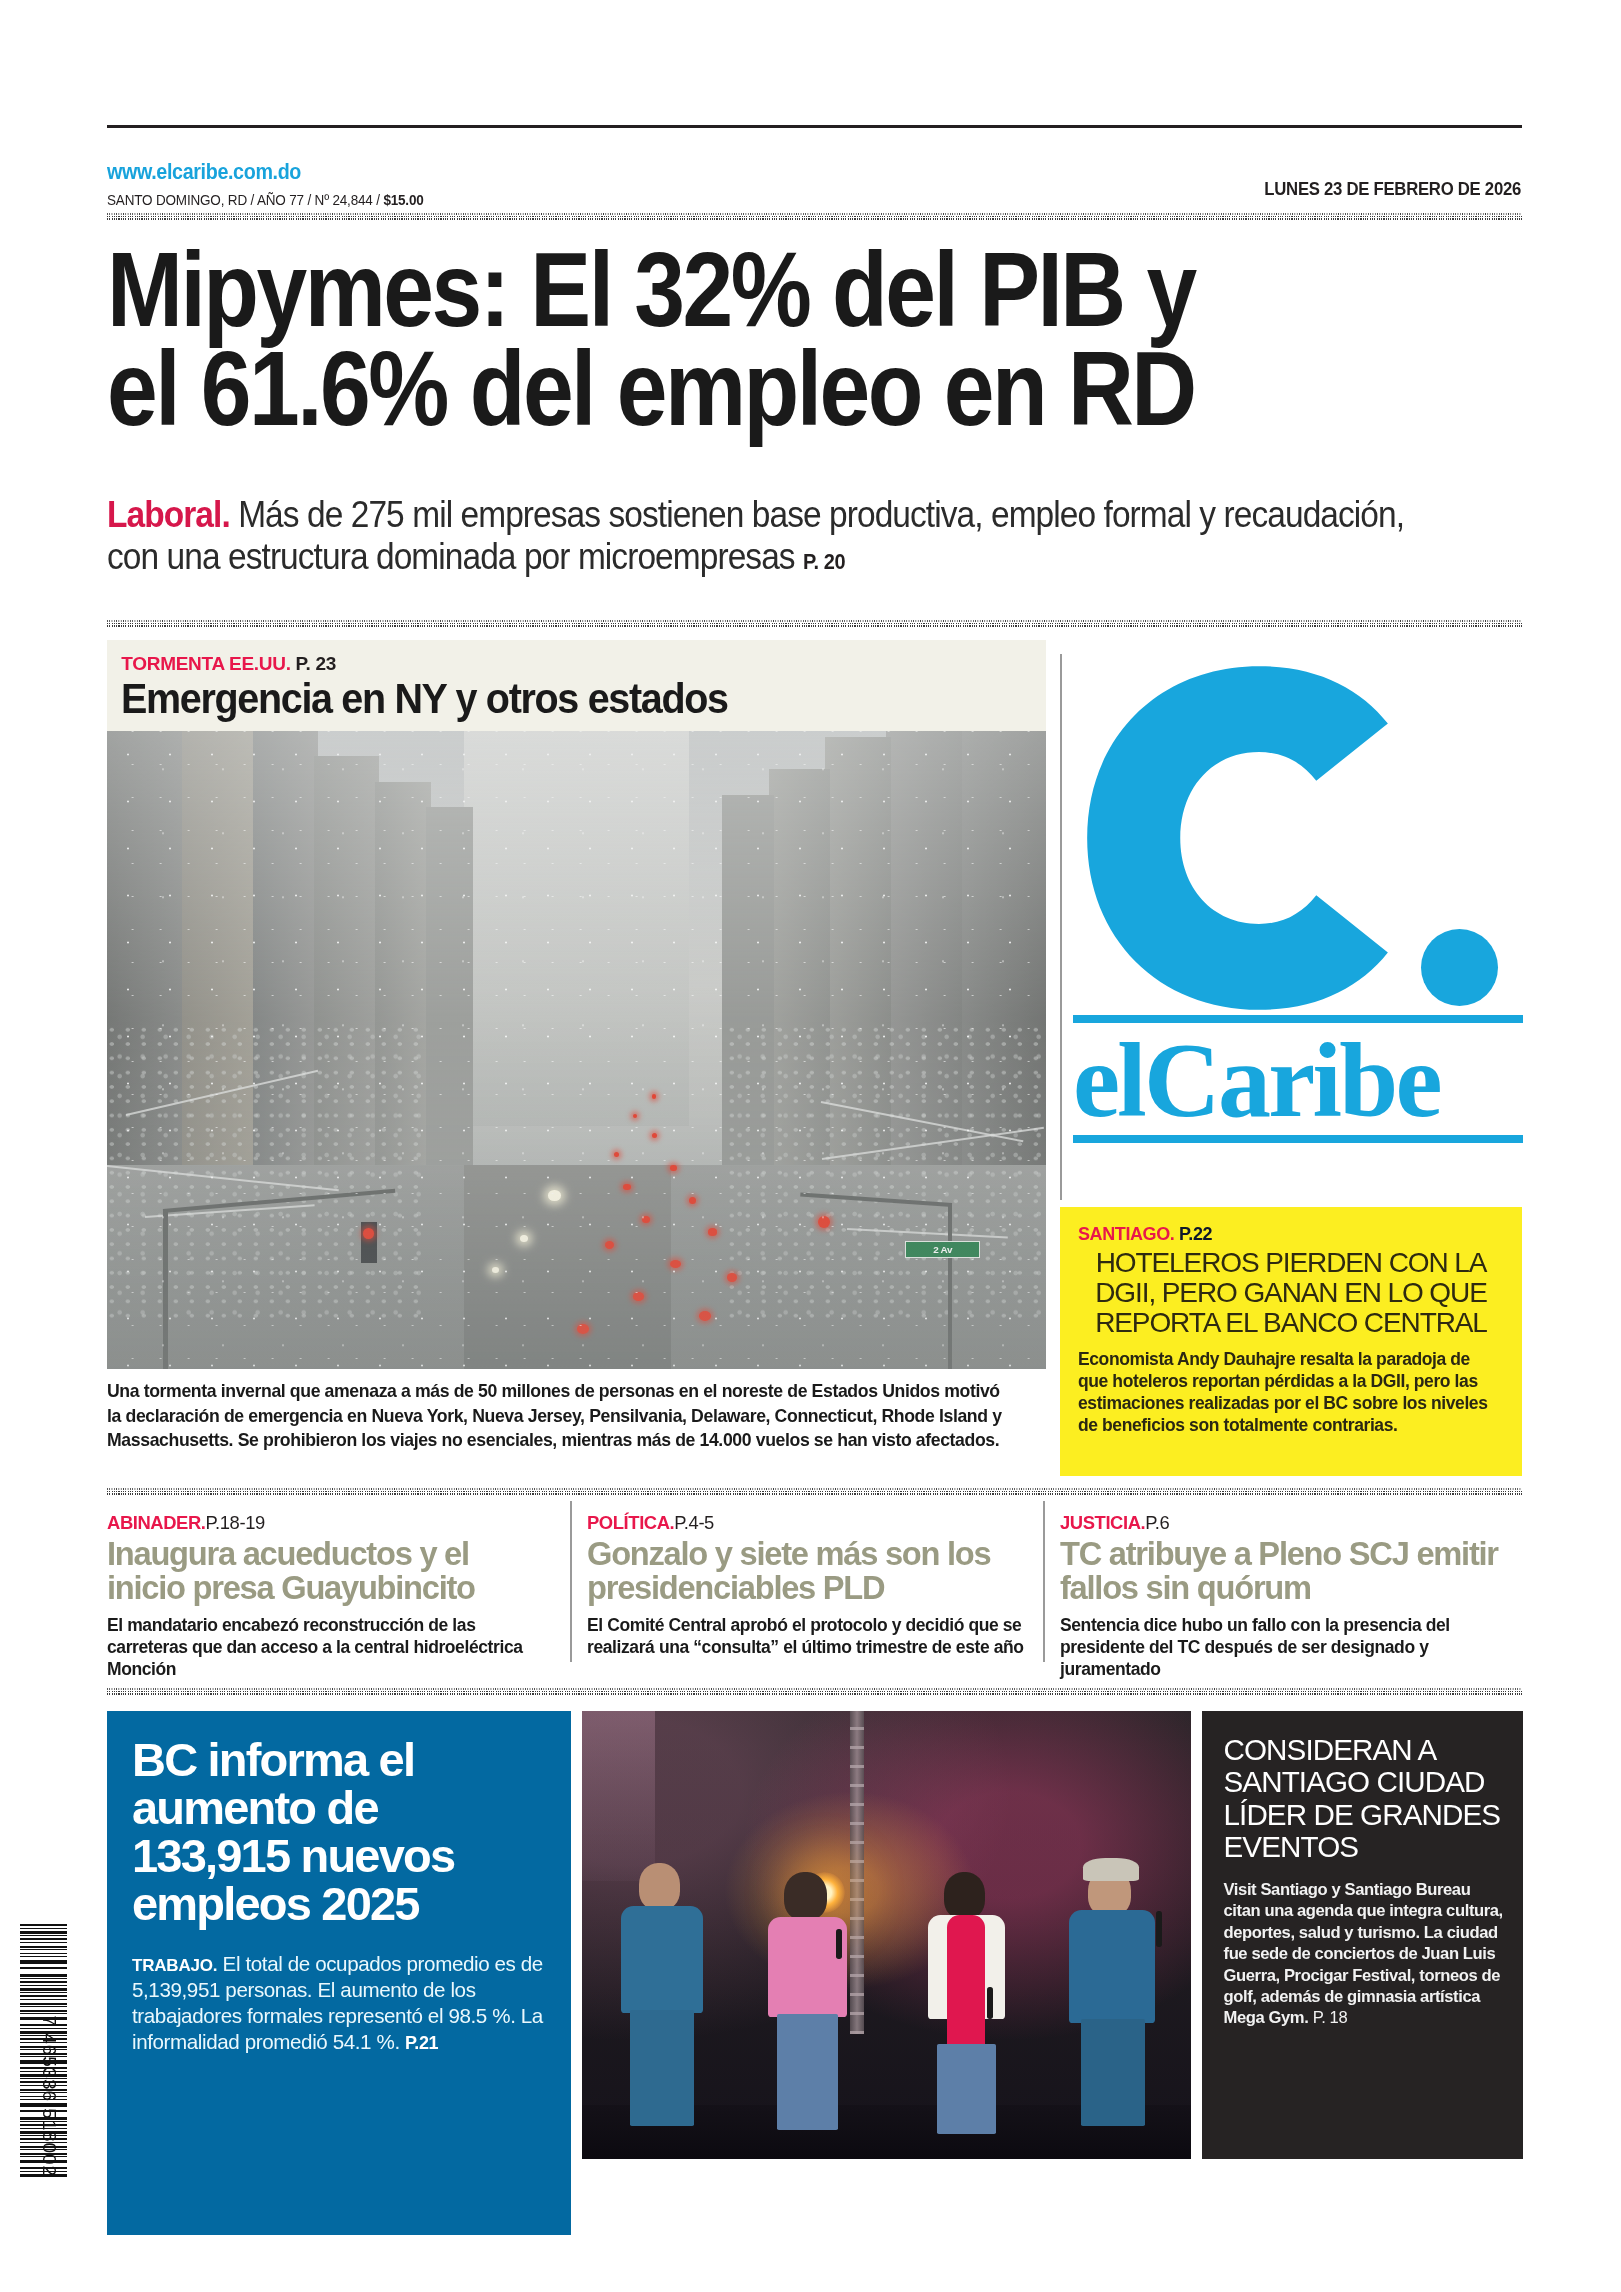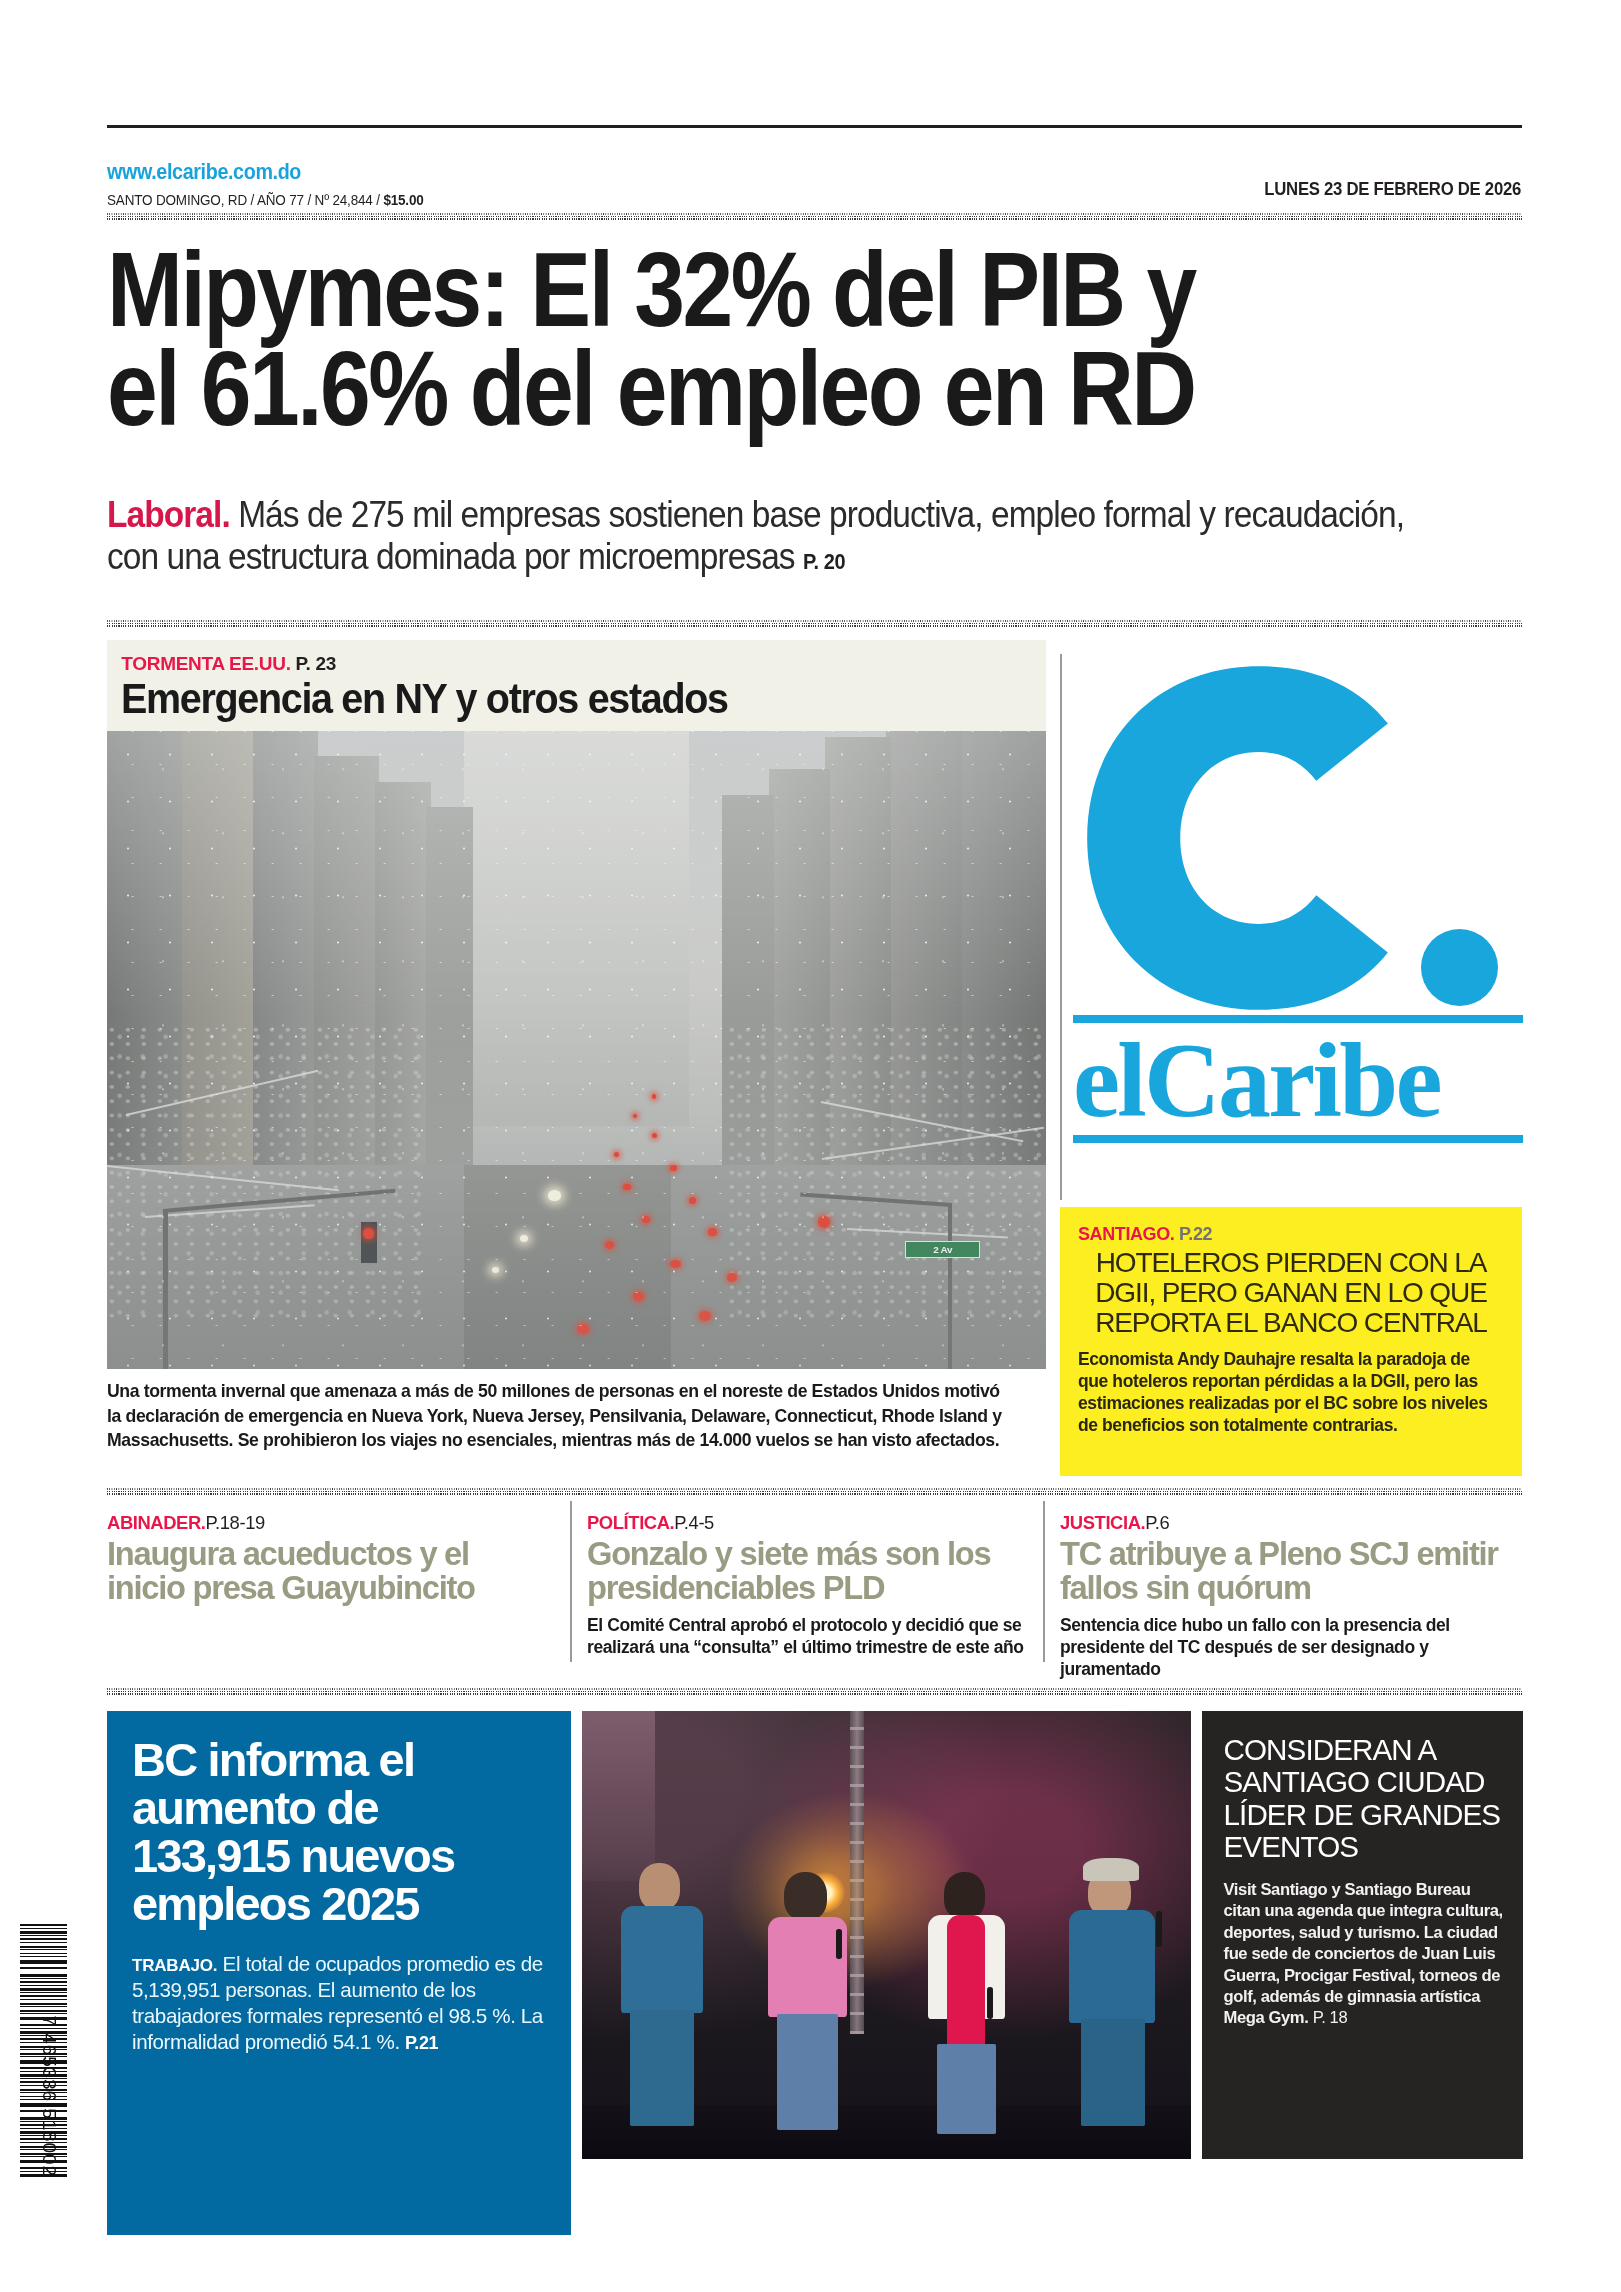--- a/index.html
+++ b/index.html
@@ -337,21 +337,21 @@
     background: #fcee21;
     padding: 17px 18px 12.5px 18px;
   }
   .yb-kicker {
     font-size: 18px;
     font-weight: 700;
     letter-spacing: -0.4px;
     margin-bottom: 2.7px;
   }
   .yb-kicker .k-red { color: #e8174b; }
-  .yb-kicker .k-pg  { color: #737373; }
+  .yb-kicker .k-pg  { color: #0f172a; }
   .yb-title {
     font-size: 28px;
     line-height: 1.08;
     color: #2e2a10;
     font-weight: 400;
     letter-spacing: -1.1px;
     margin-bottom: 9.9px;
     text-align: center;
   }
   .yb-body {
@@ -648,20 +648,21 @@
     <div class="yb-kicker"><span class="k-red">SANTIAGO.</span> <span class="k-pg">P.22</span></div>
     <div class="yb-title">HOTELEROS PIERDEN CON LA DGII, PERO GANAN EN LO QUE REPORTA EL BANCO CENTRAL</div>
     <div class="yb-body">Economista Andy Dauhajre resalta la paradoja de que hoteleros reportan pérdidas a la DGII, pero las estimaciones realizadas por el BC sobre los niveles de beneficios son totalmente contrarias.</div>
   </div>
 
   <div class="dotrule" id="rule-threecol"></div>
 
   <div class="col3" id="col-abinader">
     <div class="c3-kicker"><span class="k-red">ABINADER.</span><span class="k-pg">P.18-19</span></div>
     <div class="c3-title">Inaugura acueductos y el inicio presa Guayubincito</div>
+    <div class="c3-body">El mandatario encabezó reconstrucción de las carreteras que dan acceso a  la central hidroeléctrica Monción</div>
   </div>
 
   <div class="vrule" id="vrule-c1"></div>
 
   <div class="col3" id="col-politica">
     <div class="c3-kicker"><span class="k-red">POLÍTICA.</span><span class="k-pg">P.4-5</span></div>
     <div class="c3-title">Gonzalo y siete más son los presidenciables PLD</div>
     <div class="c3-body">El Comité Central aprobó el protocolo y decidió que se realizará una “consulta” el último trimestre de este año</div>
   </div>
 

